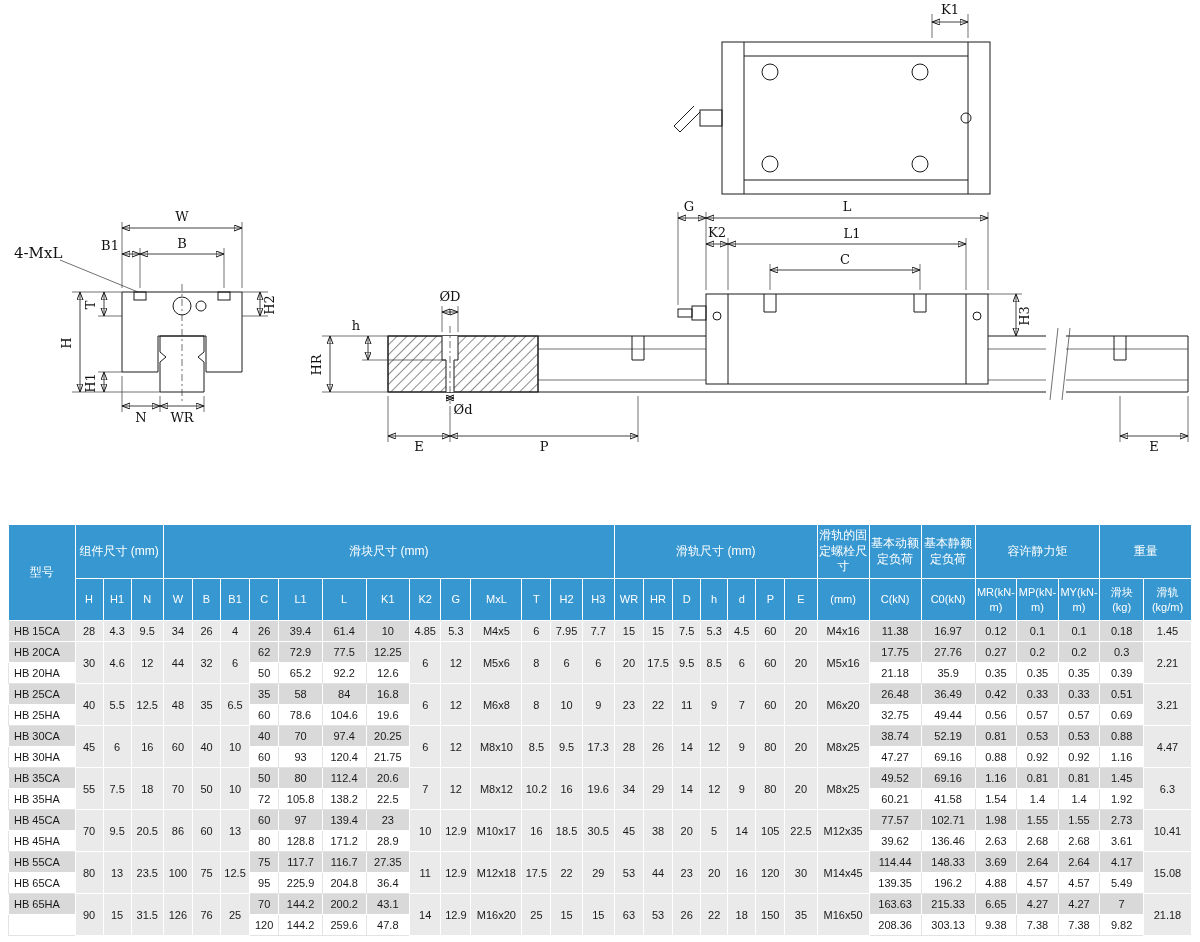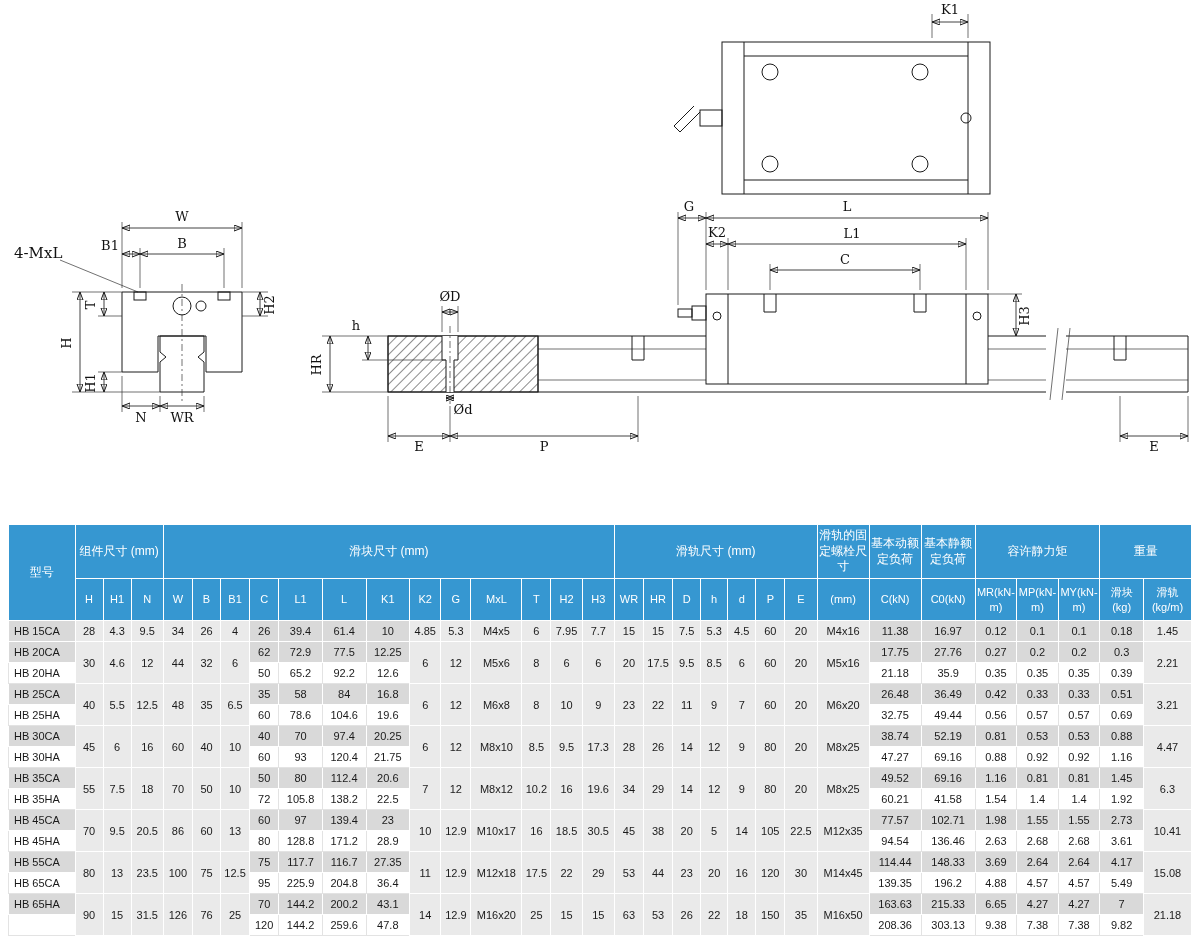--- a/index.html
+++ b/index.html
@@ -568,21 +568,21 @@
           <td class="r0">1.55</td>
           <td class="r0">2.73</td>
           <td class="m" rowspan="2">10.41</td>
         </tr>
         <tr>
           <td class="r1 model">HB 45HA</td>
           <td class="r1">80</td>
           <td class="r1">128.8</td>
           <td class="r1">171.2</td>
           <td class="r1">28.9</td>
-          <td class="r1">94.54</td>
+          <td class="r1">39.62</td>
           <td class="r1">136.46</td>
           <td class="r1">2.63</td>
           <td class="r1">2.68</td>
           <td class="r1">2.68</td>
           <td class="r1">3.61</td>
         </tr>
         <tr>
           <td class="r0 model">HB 55CA</td>
           <td class="m" rowspan="2">80</td>
           <td class="m" rowspan="2">13</td>

